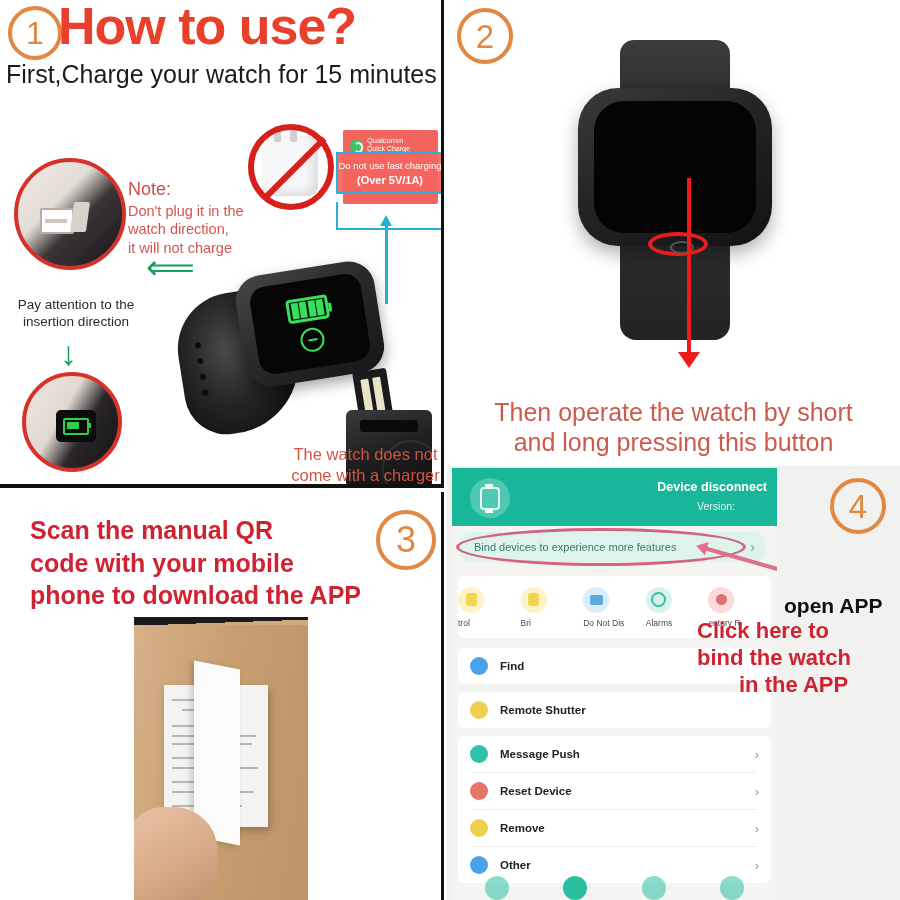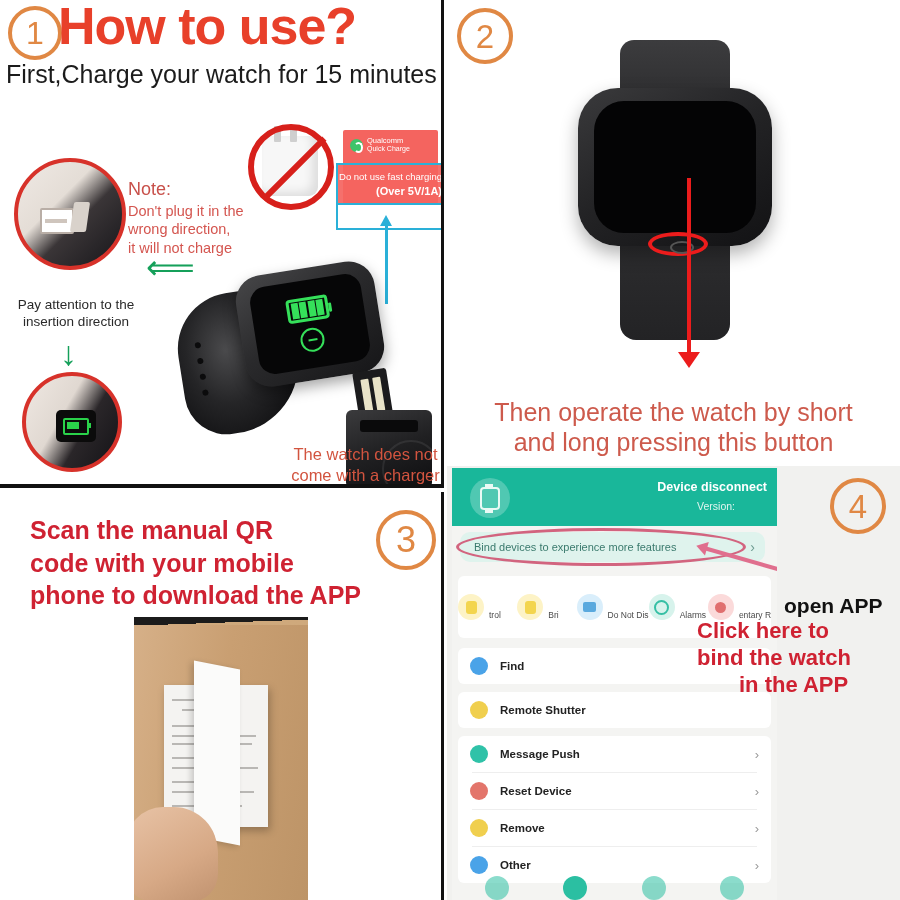--- a/index.html
+++ b/index.html
@@ -54,23 +54,23 @@
   
   .nocharge{position:absolute;left:240px;top:118px;width:200px;height:110px;}
   .nocharge .redbox{position:absolute;left:103px;top:12px;width:95px;height:74px;background:#f4645f;
                     border-radius:2px;}
   .nocharge .qcrow{position:absolute;left:110px;top:18px;display:flex;align-items:center;gap:4px;}
   .nocharge .qcicon{width:13px;height:13px;border-radius:50%;background:#3ec46a;position:relative;}
   .nocharge .qcicon:after{content:"";position:absolute;left:4px;top:3px;width:5px;height:7px;
                           border:2px solid #fff;border-radius:50%;border-left-color:transparent;}
   .nocharge .qct{color:#fff;font-size:7px;line-height:1.25;}
   .nocharge .qct b{display:block;font-weight:normal;font-size:7.5px;}
-  .nocharge .bluebox{position:absolute;left:96px;top:45px;width:108px;height:42px;
+  .nocharge .bluebox{position:absolute;left:96px;top:34px;width:108px;height:42px;
                      border:2px solid #2ab0d8;box-sizing:border-box;background:rgba(244,100,95,.92);
-                     display:flex;flex-direction:column;align-items:flex-end;justify-content:center;}
+                     display:flex;flex-direction:column;align-items:center;justify-content:center;}
   .nocharge .bb1{color:#fff;font-size:9.5px;}
   .nocharge .bb2{color:#fff;font-size:11px;margin-top:3px;font-weight:bold;}
   .nocharge .bluetail{position:absolute;left:96px;top:84px;width:108px;height:28px;
                       border:2px solid #2ab0d8;border-top:none;box-sizing:border-box;}
   .nocharge .plug{position:absolute;left:6px;top:4px;width:88px;height:88px;}
   .nocharge .plugbody{position:absolute;left:16px;top:14px;width:56px;height:60px;background:#f7f7f7;
                       border-radius:9px;box-shadow:inset -6px -4px 10px rgba(0,0,0,.10);}
   .nocharge .prong{position:absolute;width:7px;height:16px;background:#cfcfcf;border-radius:1px;}
   .nocharge .pr1{left:28px;top:4px;} .nocharge .pr2{left:44px;top:4px;}
   .nocharge .banred{position:absolute;left:2px;top:2px;width:86px;height:86px;
@@ -160,21 +160,21 @@
   .bindbar span{margin-left:14px;color:#3a7a6d;font-size:11px;}
   .bindbar .chev{position:absolute;right:10px;color:#6f9c92;font-size:14px;}
   .bindoval{position:absolute;left:4px;top:60px;width:290px;height:38px;border:3px solid #d2647f;
             border-radius:50%;box-sizing:border-box;}
   .pinkarrow{position:absolute;left:252px;top:78px;width:108px;height:4px;background:#e06f8e;
              transform:rotate(16deg);transform-origin:left center;}
   .pinkarrow:before{content:"";position:absolute;left:-8px;top:-5px;border-top:7px solid transparent;
                     border-bottom:7px solid transparent;border-right:11px solid #e06f8e;}
   .iconrow{position:absolute;left:6px;top:108px;width:313px;height:62px;background:#fff;border-radius:6px;
            display:flex;align-items:center;}
-  .iconcell{flex:1;display:flex;align-items:flex-end;gap:5px;}
+  .iconcell{flex:1;display:flex;flex-direction:column;align-items:flex-start;gap:5px;}
   .ibub{width:26px;height:26px;border-radius:50%;display:flex;align-items:center;justify-content:center;}
   .ilab{font-size:8.5px;color:#4a4a4a;white-space:nowrap;}
   .card{position:absolute;left:6px;width:313px;background:#fff;border-radius:6px;}
   .row{height:36px;display:flex;align-items:center;position:relative;}
   .row .ric{width:18px;height:18px;border-radius:50%;margin-left:12px;display:flex;align-items:center;justify-content:center;}
   .row .rlab{margin-left:12px;font-size:11.5px;color:#222;font-weight:bold;}
   .row .rchev{position:absolute;right:12px;color:#9a9a9a;font-size:13px;}
   .rowsep{height:1px;background:#eee;margin:0 14px;}
   .tabbar{position:absolute;left:6px;bottom:-8px;width:313px;height:40px;display:flex;align-items:center;}
   .tabcell{flex:1;display:flex;justify-content:center;}
@@ -200,21 +200,21 @@
     <div class="circ-photo usb1">
       <div class="port">
           <i></i>
         </div>
       <div class="blade"></div>
     </div>
 
     <div class="note">
       <span class="nt">Note:</span>
       <span>Don't plug it in the</span><br>
-      <span>wrong direction,</span><br>
+      <span>watch direction,</span><br>
       <span>it will not charge</span>
     </div>
 
     <div class="arrow-green ag1">⟸</div>
 
     <div class="payattn">
       <span>Pay attention to the</span><br>
       <span>insertion direction</span>
     </div>
     <div class="arrow-green ag2">↓</div>

